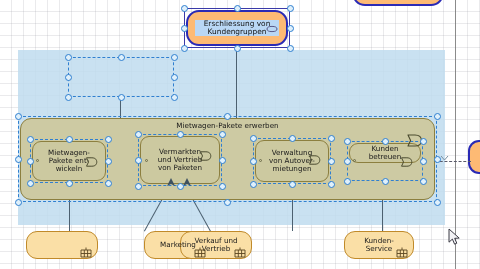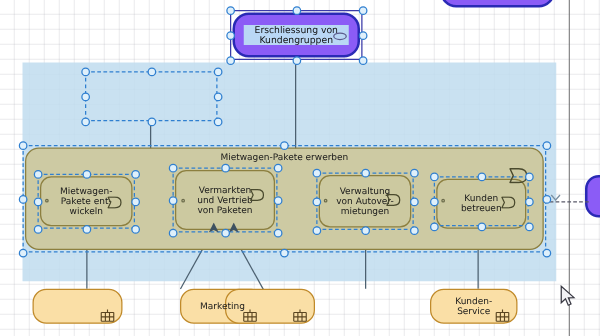--- a/index.html
+++ b/index.html
@@ -32,21 +32,21 @@
   .shape{
     position:absolute;box-sizing:border-box;
     display:flex;align-items:center;justify-content:center;
     text-align:center;line-height:1.12;
     white-space:pre-line;
   }
   .lbl{position:relative;z-index:3;display:block;padding:0 9px;}
 
   
   .goal{
-    background:#8b5cf6;border:2px solid #2a2ab5;border-radius:13px;
+    background:#fdba74;border:2px solid #2a2ab5;border-radius:13px;
     color:#111;font-size:7.4px;
     box-shadow:0 0 0 0 transparent;
   }
   .goal.sel-text .lbl{background:#b9d7f5;}
 
   
   .func{
     background:#ccc9a0;border:1.4px solid #8c7f3f;border-radius:9px;
     color:#1a1a1a;font-size:7.2px;
   }
@@ -204,21 +204,21 @@
   <div class="selbox" style="left:253px;top:138px;width:78px;height:46px;"></div>
   <div class="handle" style="left:249.5px;top:134.5px;"></div>
   <div class="handle" style="left:288.5px;top:134.5px;"></div>
   <div class="handle" style="left:327.5px;top:134.5px;"></div>
   <div class="handle" style="left:249.5px;top:157.5px;"></div>
   <div class="handle" style="left:327.5px;top:157.5px;"></div>
   <div class="handle" style="left:249.5px;top:180.5px;"></div>
   <div class="handle" style="left:288.5px;top:180.5px;"></div>
   <div class="handle" style="left:327.5px;top:180.5px;"></div>
 
-  <div class="shape func" style="left:349px;top:143px;width:72px;height:40px;">
+  <div class="shape func" style="left:349px;top:143px;width:72px;height:20px;">
     <span class="lbl">Kunden
 betreuen</span>
     <span class="ico" style="right:7px;top:5px;">
       <svg width="13" height="10" viewBox="0 0 17 13">
         <path d="M2 1 H9 C14 1 15.4 4 15.4 6.5 C15.4 9 14 12 9 12 H2 L4.6 6.5 Z" fill="none" stroke="#4a4a2e" stroke-width="1.3" stroke-linejoin="round"></path>
       </svg>
     </span>
   </div>
   <div class="anchor-dot" style="left:353px;top:159px;"></div>
   <div class="selbox" style="left:347px;top:141px;width:76px;height:40px;"></div>
@@ -271,20 +271,22 @@
   <div class="shape org" style="left:104px;top:231px;width:68px;height:28px;margin-left:40px;">
     <span class="lbl">Marketing</span>
     <span class="ico" style="right:5px;top:7px;">
       <svg width="12" height="11" viewBox="0 0 12 11">
         <path d="M6 0.5 V3 M1 3 H11 M1 3 V10 M4.3 3 V10 M7.6 3 V10 M11 3 V10 M1 10 H11 M1 6.5 H11" fill="none" stroke="#5a4520" stroke-width="0.9"></path>
       </svg>
     </span>
   </div>
 
   <div class="shape org" style="left:180px;top:231px;width:72px;height:28px;">
+    <span class="lbl">Verkauf und
+Vertrieb</span>
     <span class="ico" style="right:5px;top:7px;">
       <svg width="12" height="11" viewBox="0 0 12 11">
         <path d="M6 0.5 V3 M1 3 H11 M1 3 V10 M4.3 3 V10 M7.6 3 V10 M11 3 V10 M1 10 H11 M1 6.5 H11" fill="none" stroke="#5a4520" stroke-width="0.9"></path>
       </svg>
     </span>
   </div>
 
 
   <div class="shape org" style="left:344px;top:231px;width:70px;height:28px;">
     <span class="lbl">Kunden-

